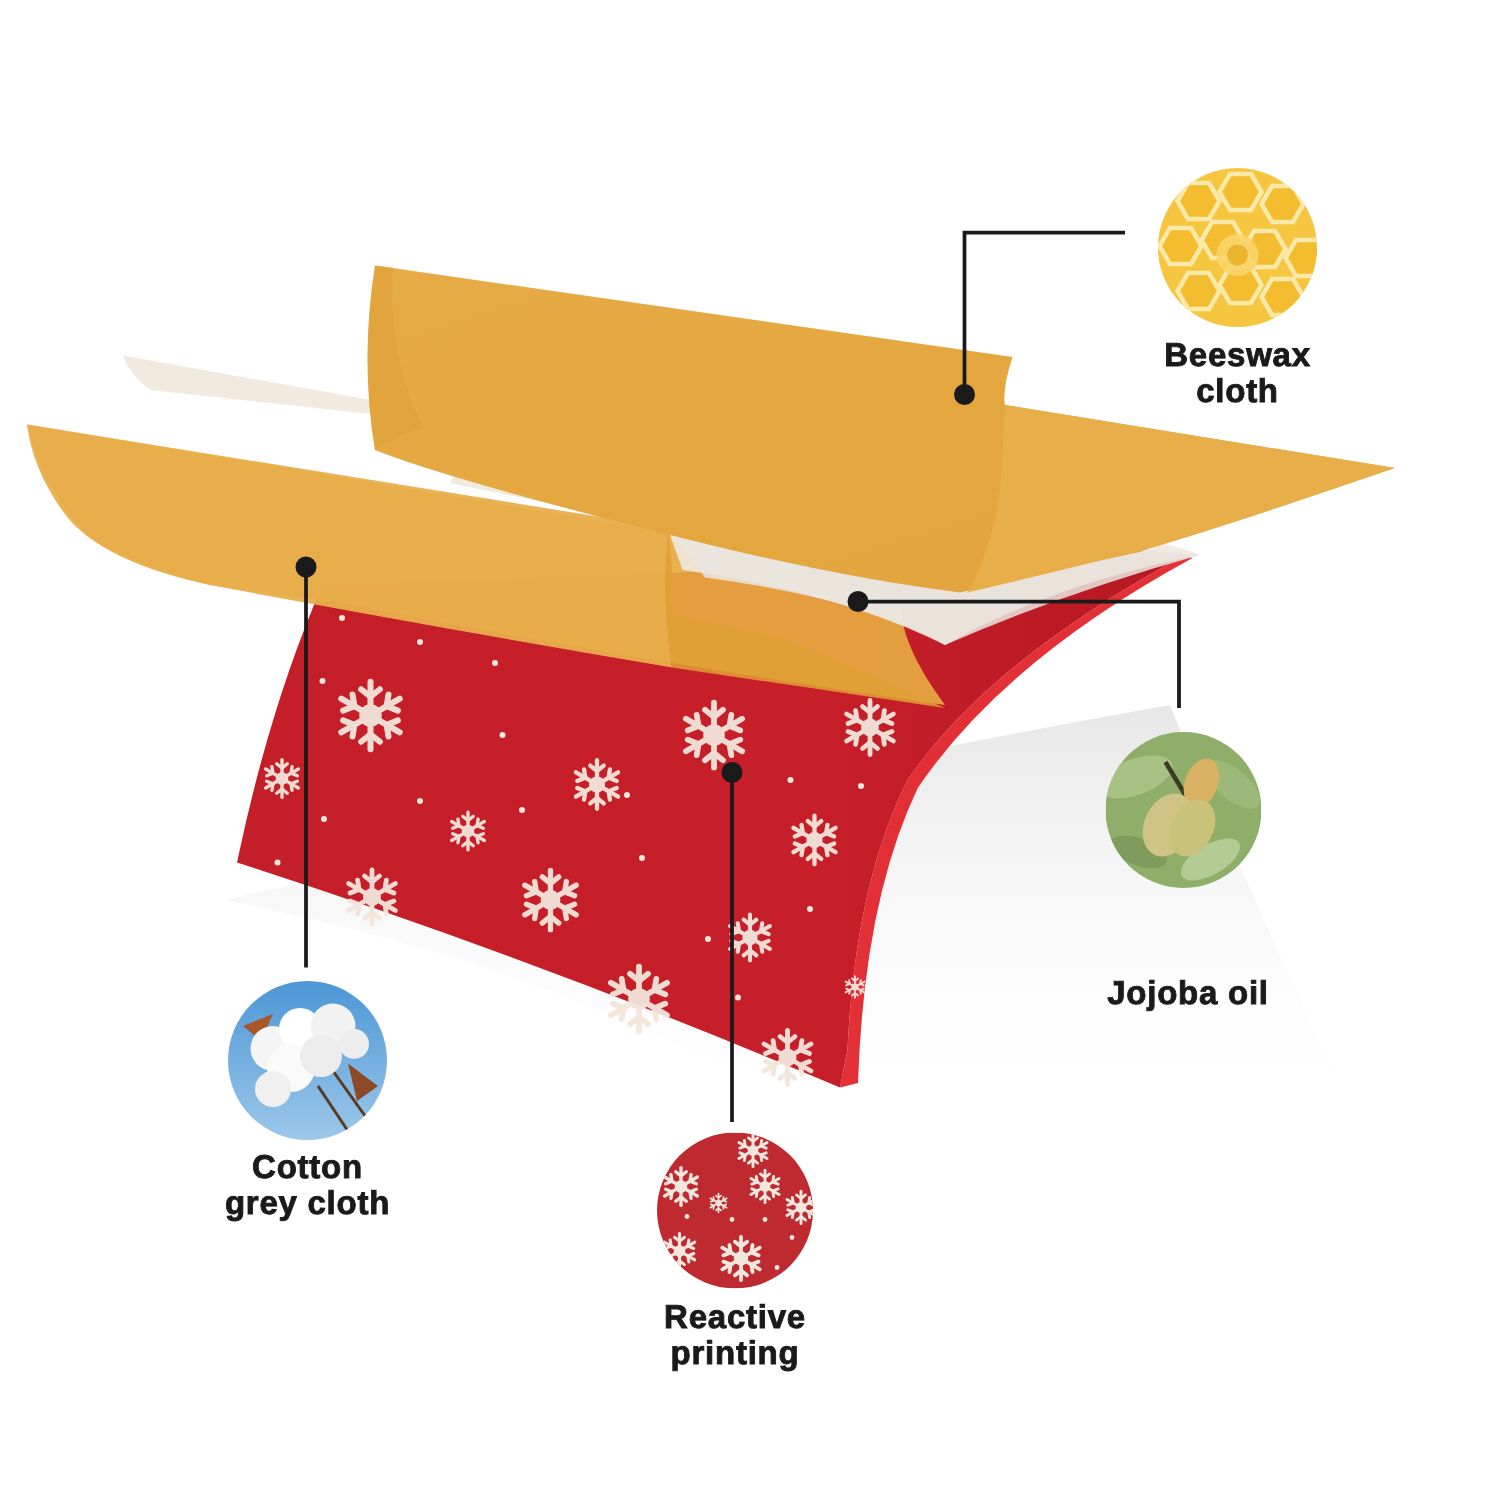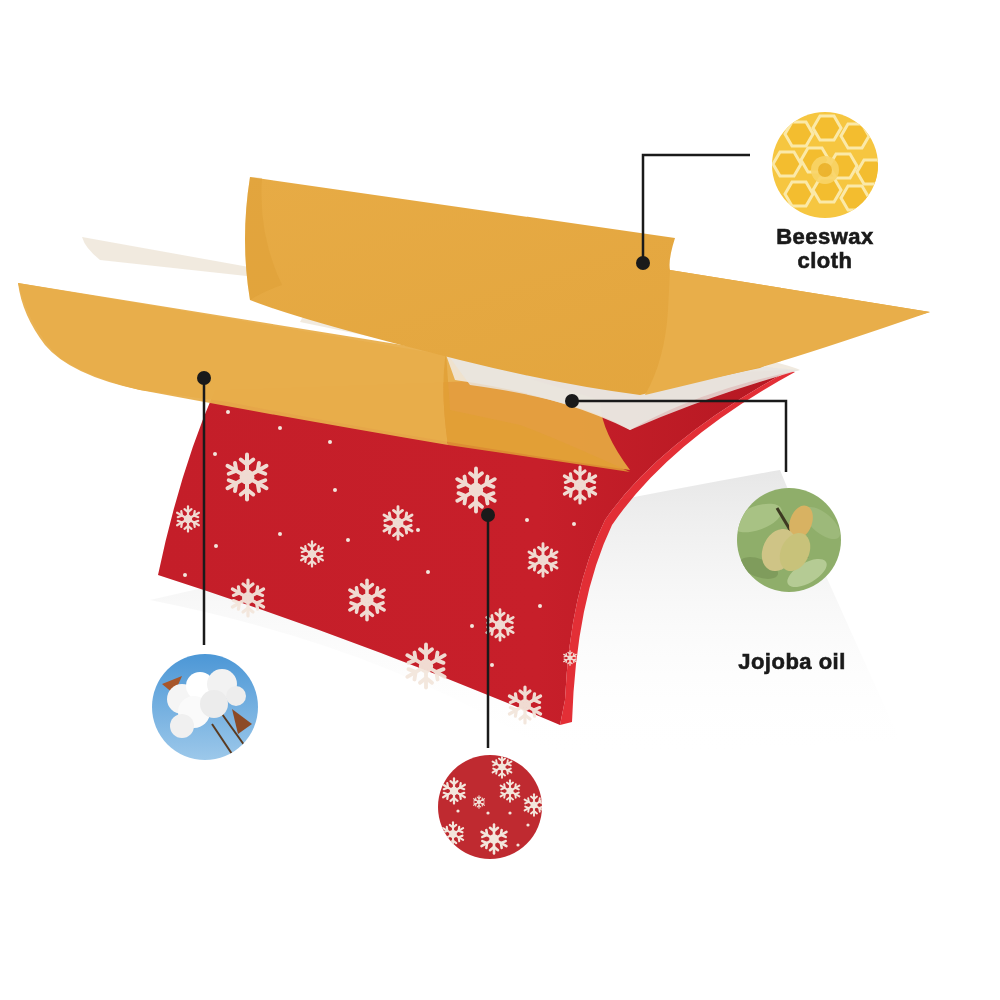--- a/index.html
+++ b/index.html
@@ -166,20 +166,24 @@
       <use href="#flake" x="40" y="68" width="32" height="32"></use>
       <g fill="#f3e6dc">
           <circle cx="20" cy="56" r="1.6"></circle>
           <circle cx="50" cy="58" r="1.6"></circle>
           <circle cx="72" cy="58" r="1.6"></circle>
           <circle cx="90" cy="70" r="1.6"></circle>
           <circle cx="80" cy="90" r="1.6"></circle>
         </g>
     </svg>
   </div>
+  <div class="label" style="left:420px; top:866px; width:140px;">
+    <span>Reactive</span>
+    <span>printing</span>
+  </div>
 
   <div class="thumb" style="left:152px; top:654px; width:106px; height:106px;">
     <svg width="106" height="106" viewBox="0 0 106 106">
       <defs>
         <linearGradient id="skyGrad" x1="0" y1="0" x2="0" y2="1">
           <stop offset="0" stop-color="#4c97d6"></stop>
           <stop offset="1" stop-color="#9cc8ea"></stop>
         </linearGradient>
       </defs>
       <rect width="106" height="106" fill="url(#skyGrad)"></rect>
@@ -189,14 +193,18 @@
       <path d="M70 60 L95 95" stroke="#5a3a20" stroke-width="2"></path>
       <circle cx="30" cy="45" r="15" fill="#f5f5f5"></circle>
       <circle cx="48" cy="32" r="14" fill="#ffffff"></circle>
       <circle cx="70" cy="30" r="15" fill="#f2f2f2"></circle>
       <circle cx="42" cy="58" r="16" fill="#fafafa"></circle>
       <circle cx="62" cy="50" r="14" fill="#ececec"></circle>
       <circle cx="30" cy="72" r="12" fill="#f0f0f0"></circle>
       <circle cx="84" cy="42" r="10" fill="#ededed"></circle>
     </svg>
   </div>
+  <div class="label" style="left:130px; top:766px; width:150px;">
+    <span>Cotton</span>
+    <span>grey cloth</span>
+  </div>
 
 </div>
 
 </body></html>

